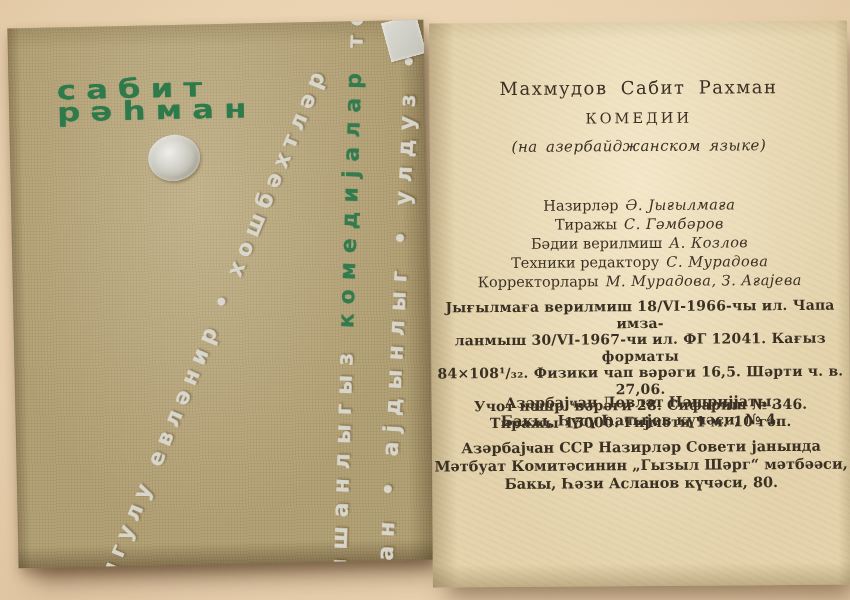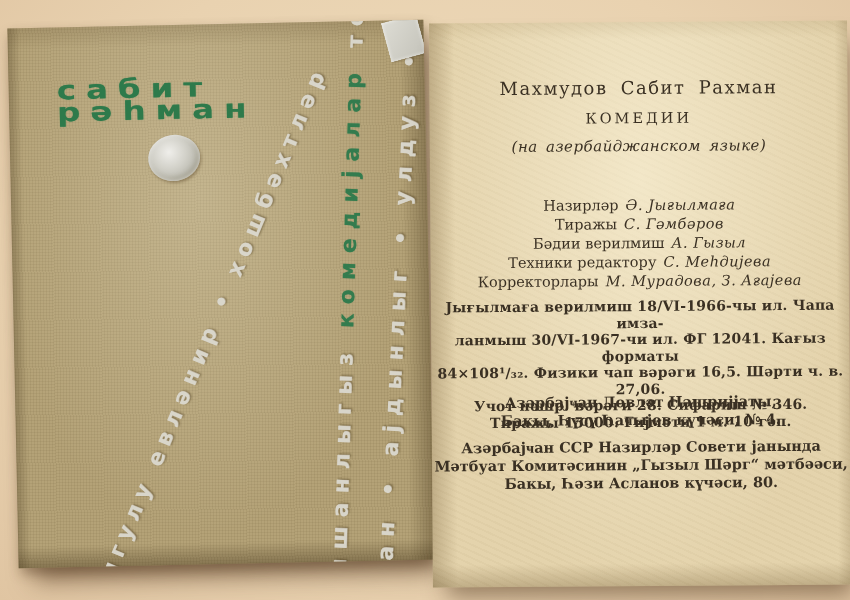--- a/index.html
+++ b/index.html
@@ -99,24 +99,24 @@
     <div class="lang">(на азербайджанском языке)</div>
 
     <div class="credits">
       <div class="credit-line">
         <span class="lbl">Назирләр</span><span class="nm">Ә. Јығылмаға</span>
       </div>
       <div class="credit-line">
         <span class="lbl">Тиражы</span><span class="nm">С. Гәмбәров</span>
       </div>
       <div class="credit-line">
-        <span class="lbl">Бәдии верилмиш</span><span class="nm">А. Гызыл</span>
+        <span class="lbl">Бәдии верилмиш</span><span class="nm">А. Козлов</span>
       </div>
       <div class="credit-line">
-        <span class="lbl">Техники редактору</span><span class="nm">С. Меһдијева</span>
+        <span class="lbl">Техники редактору</span><span class="nm">С. Мурадова</span>
       </div>
       <div class="credit-line">
         <span class="lbl">Корректорлары</span><span class="nm">М. Мурадова, З. Ағајева</span>
       </div>
     </div>
 
     <div class="imprint">
       <div>Јығылмаға верилмиш 18/VI-1966-чы ил. Чапа имза-</div>
       <div>ланмыш 30/VI-1967-чи ил. ФГ 12041. Кағыз форматы</div>
       <div>84×108¹/₃₂. Физики чап вәрәги 16,5. Шәрти ч. в. 27,06.</div>

